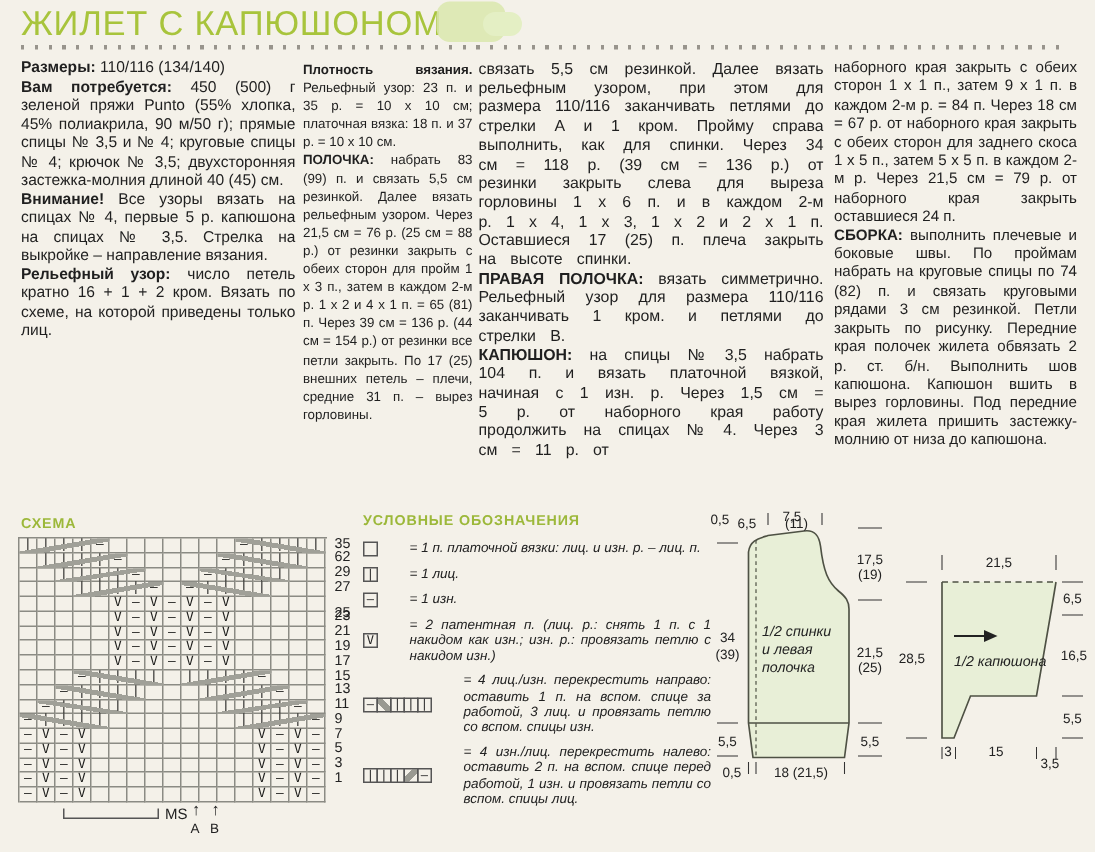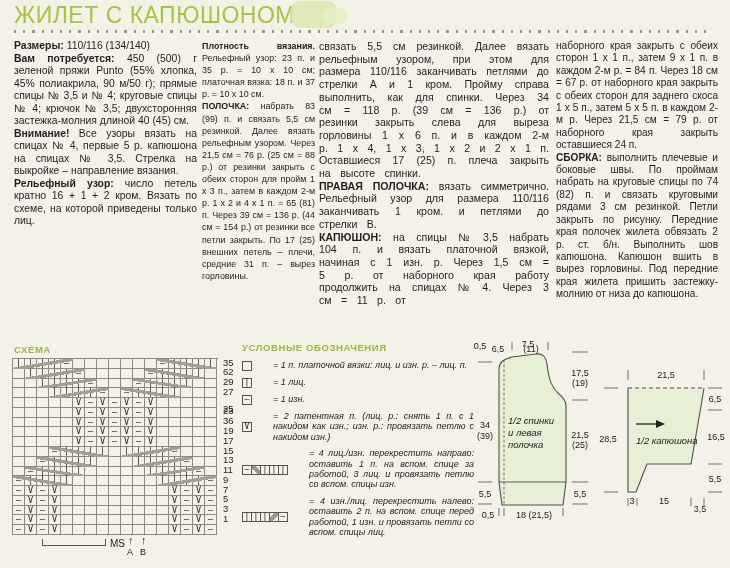--- a/index.html
+++ b/index.html
@@ -418,21 +418,21 @@
   <div class="arrow-up" style="left:116px">↑</div>
   <div class="arrow-up" style="left:129px">↑</div>
   <div class="arrow-lab" style="left:115px">А</div>
   <div class="arrow-lab" style="left:128px">В</div>
 <div class="rownum" style="top: -0.5px;">35</div>
     <div class="rownum" style="top: 9.28px;">62</div>
     <div class="rownum" style="top: 19.06px;">29</div>
     <div class="rownum" style="top: 28.84px;">27</div>
     <div class="rownum" style="top: 46px;">25</div>
     <div class="rownum" style="top: 48.4px;">23</div>
-    <div class="rownum" style="top: 58.18px;">36</div>
+    <div class="rownum" style="top: 58.18px;">21</div>
     <div class="rownum" style="top: 67.96px;">19</div>
     <div class="rownum" style="top: 77.74px;">17</div>
     <div class="rownum" style="top: 87.52px;">15</div>
     <div class="rownum" style="top: 97.3px;">13</div>
     <div class="rownum" style="top: 107.08px;">11</div>
     <div class="rownum" style="top: 116.86px;">9</div>
     <div class="rownum" style="top: 126.64px;">7</div>
     <div class="rownum" style="top: 136.42px;">5</div>
     <div class="rownum" style="top: 146.2px;">3</div>
     <div class="rownum" style="top: 155.98px;">1</div>

